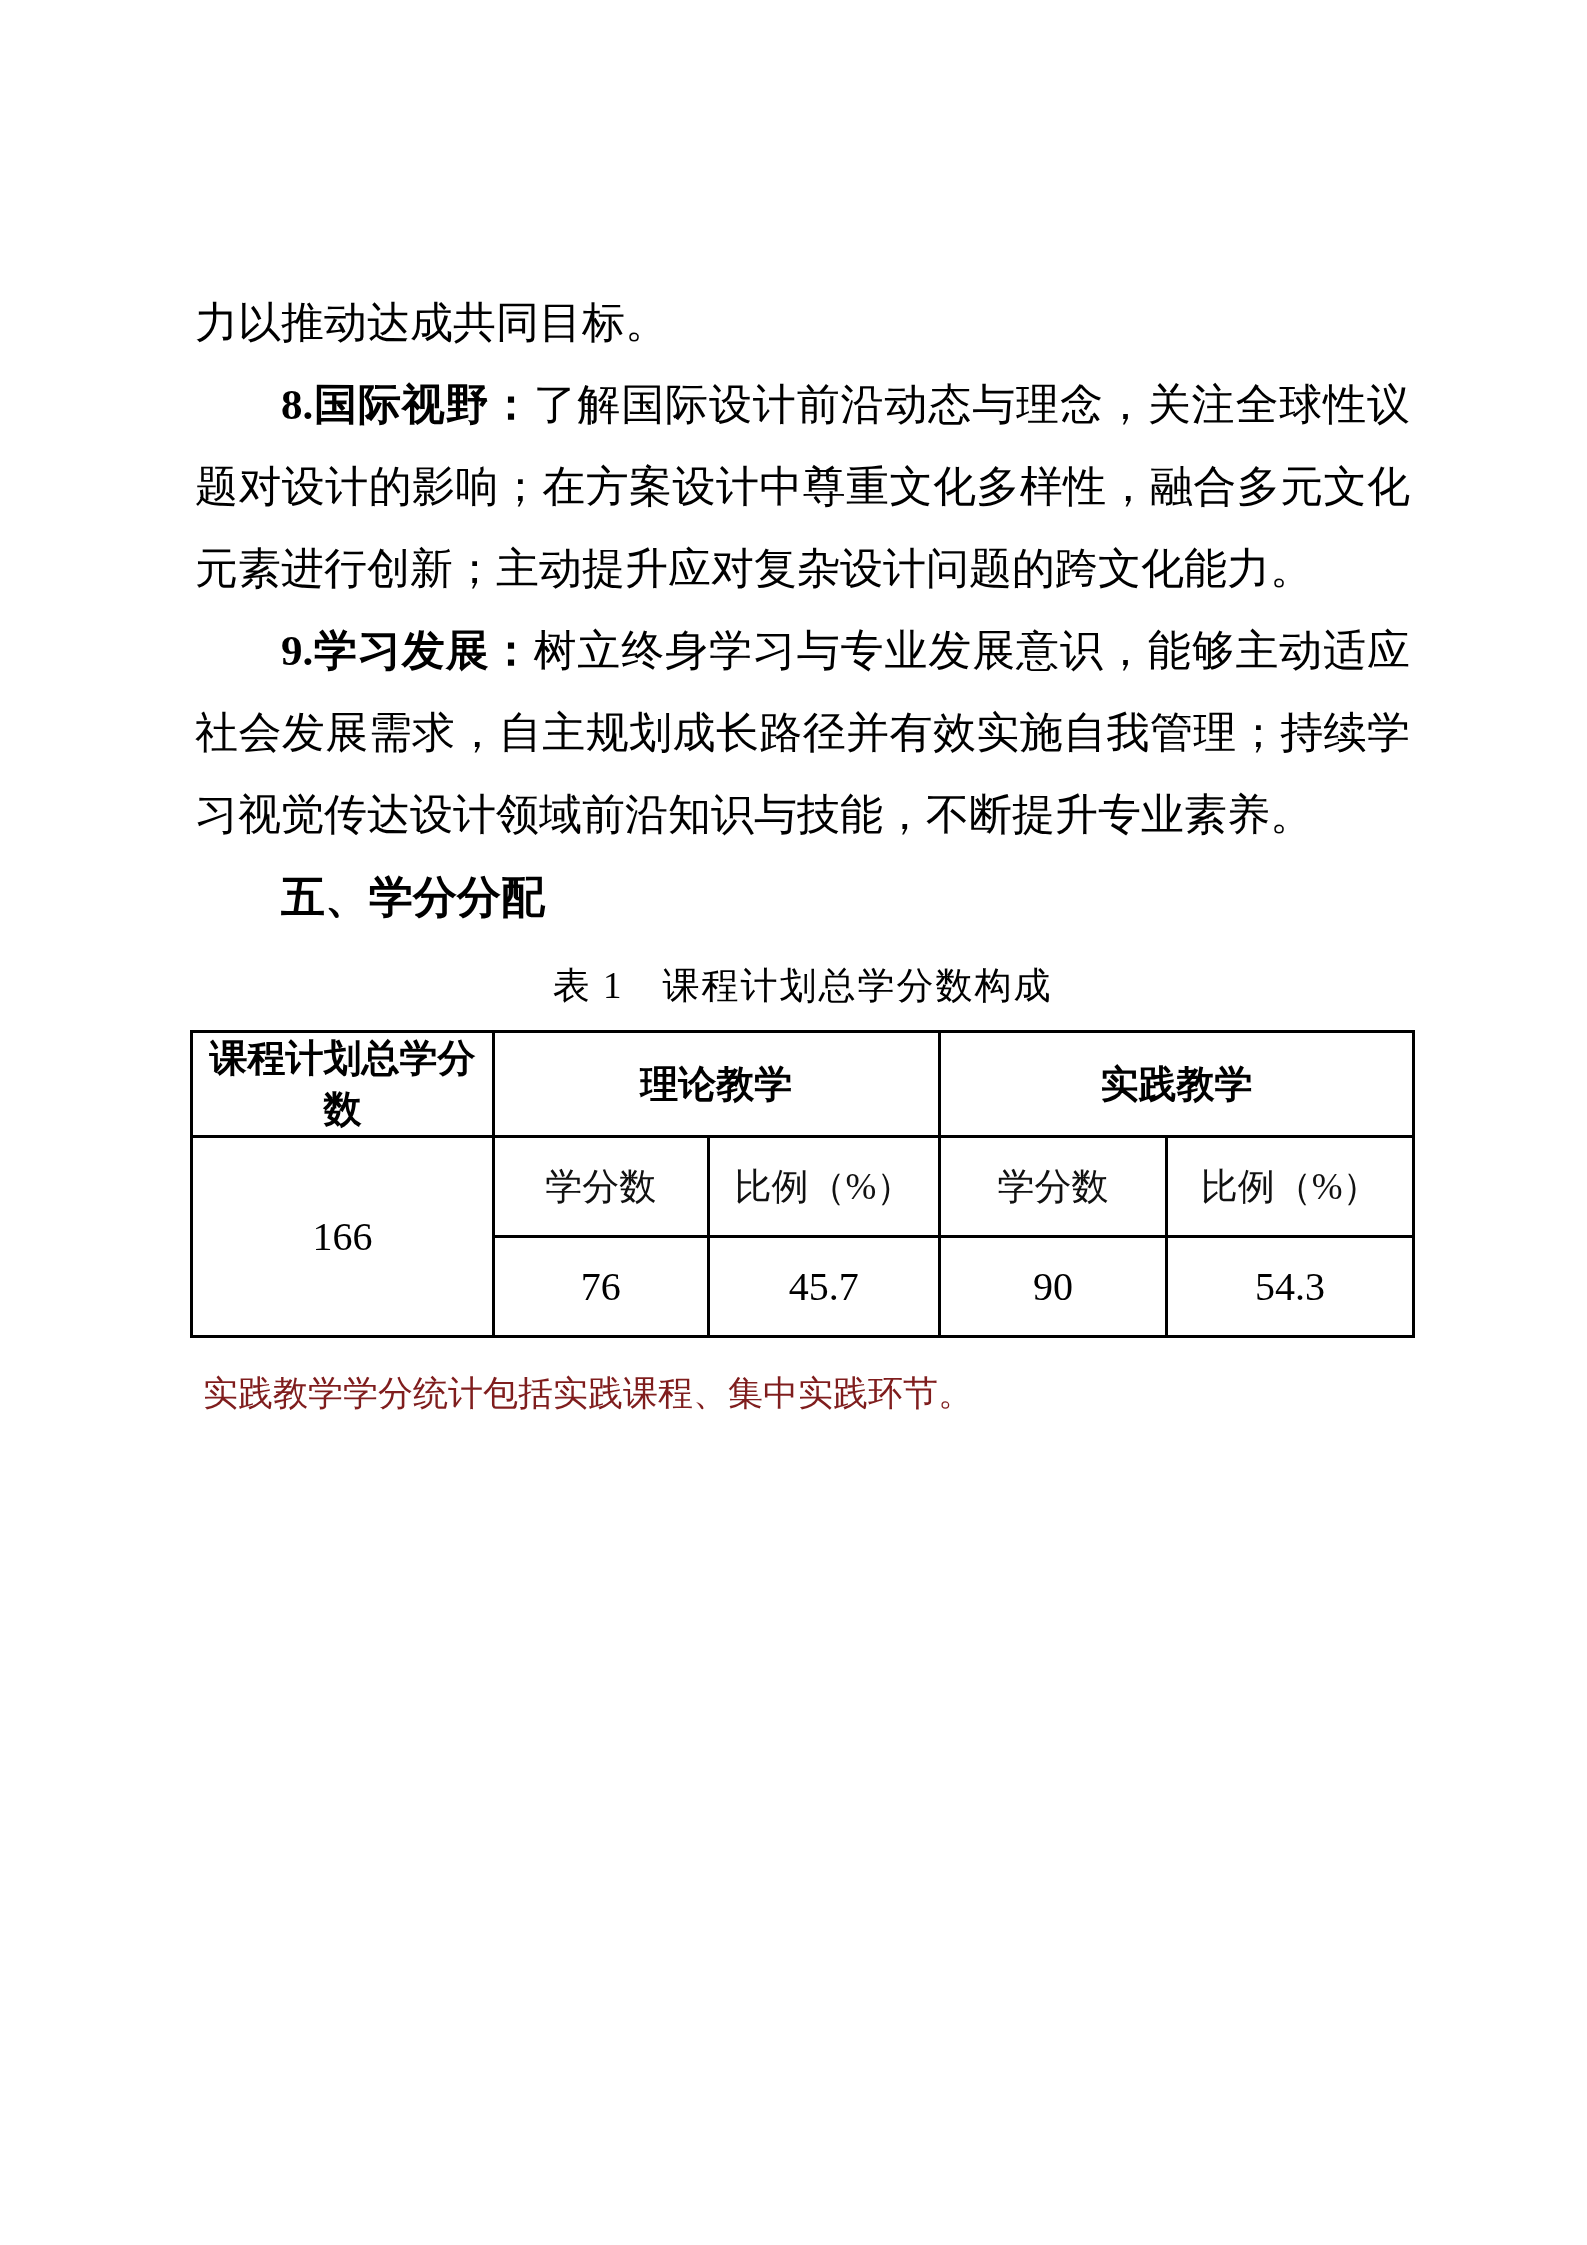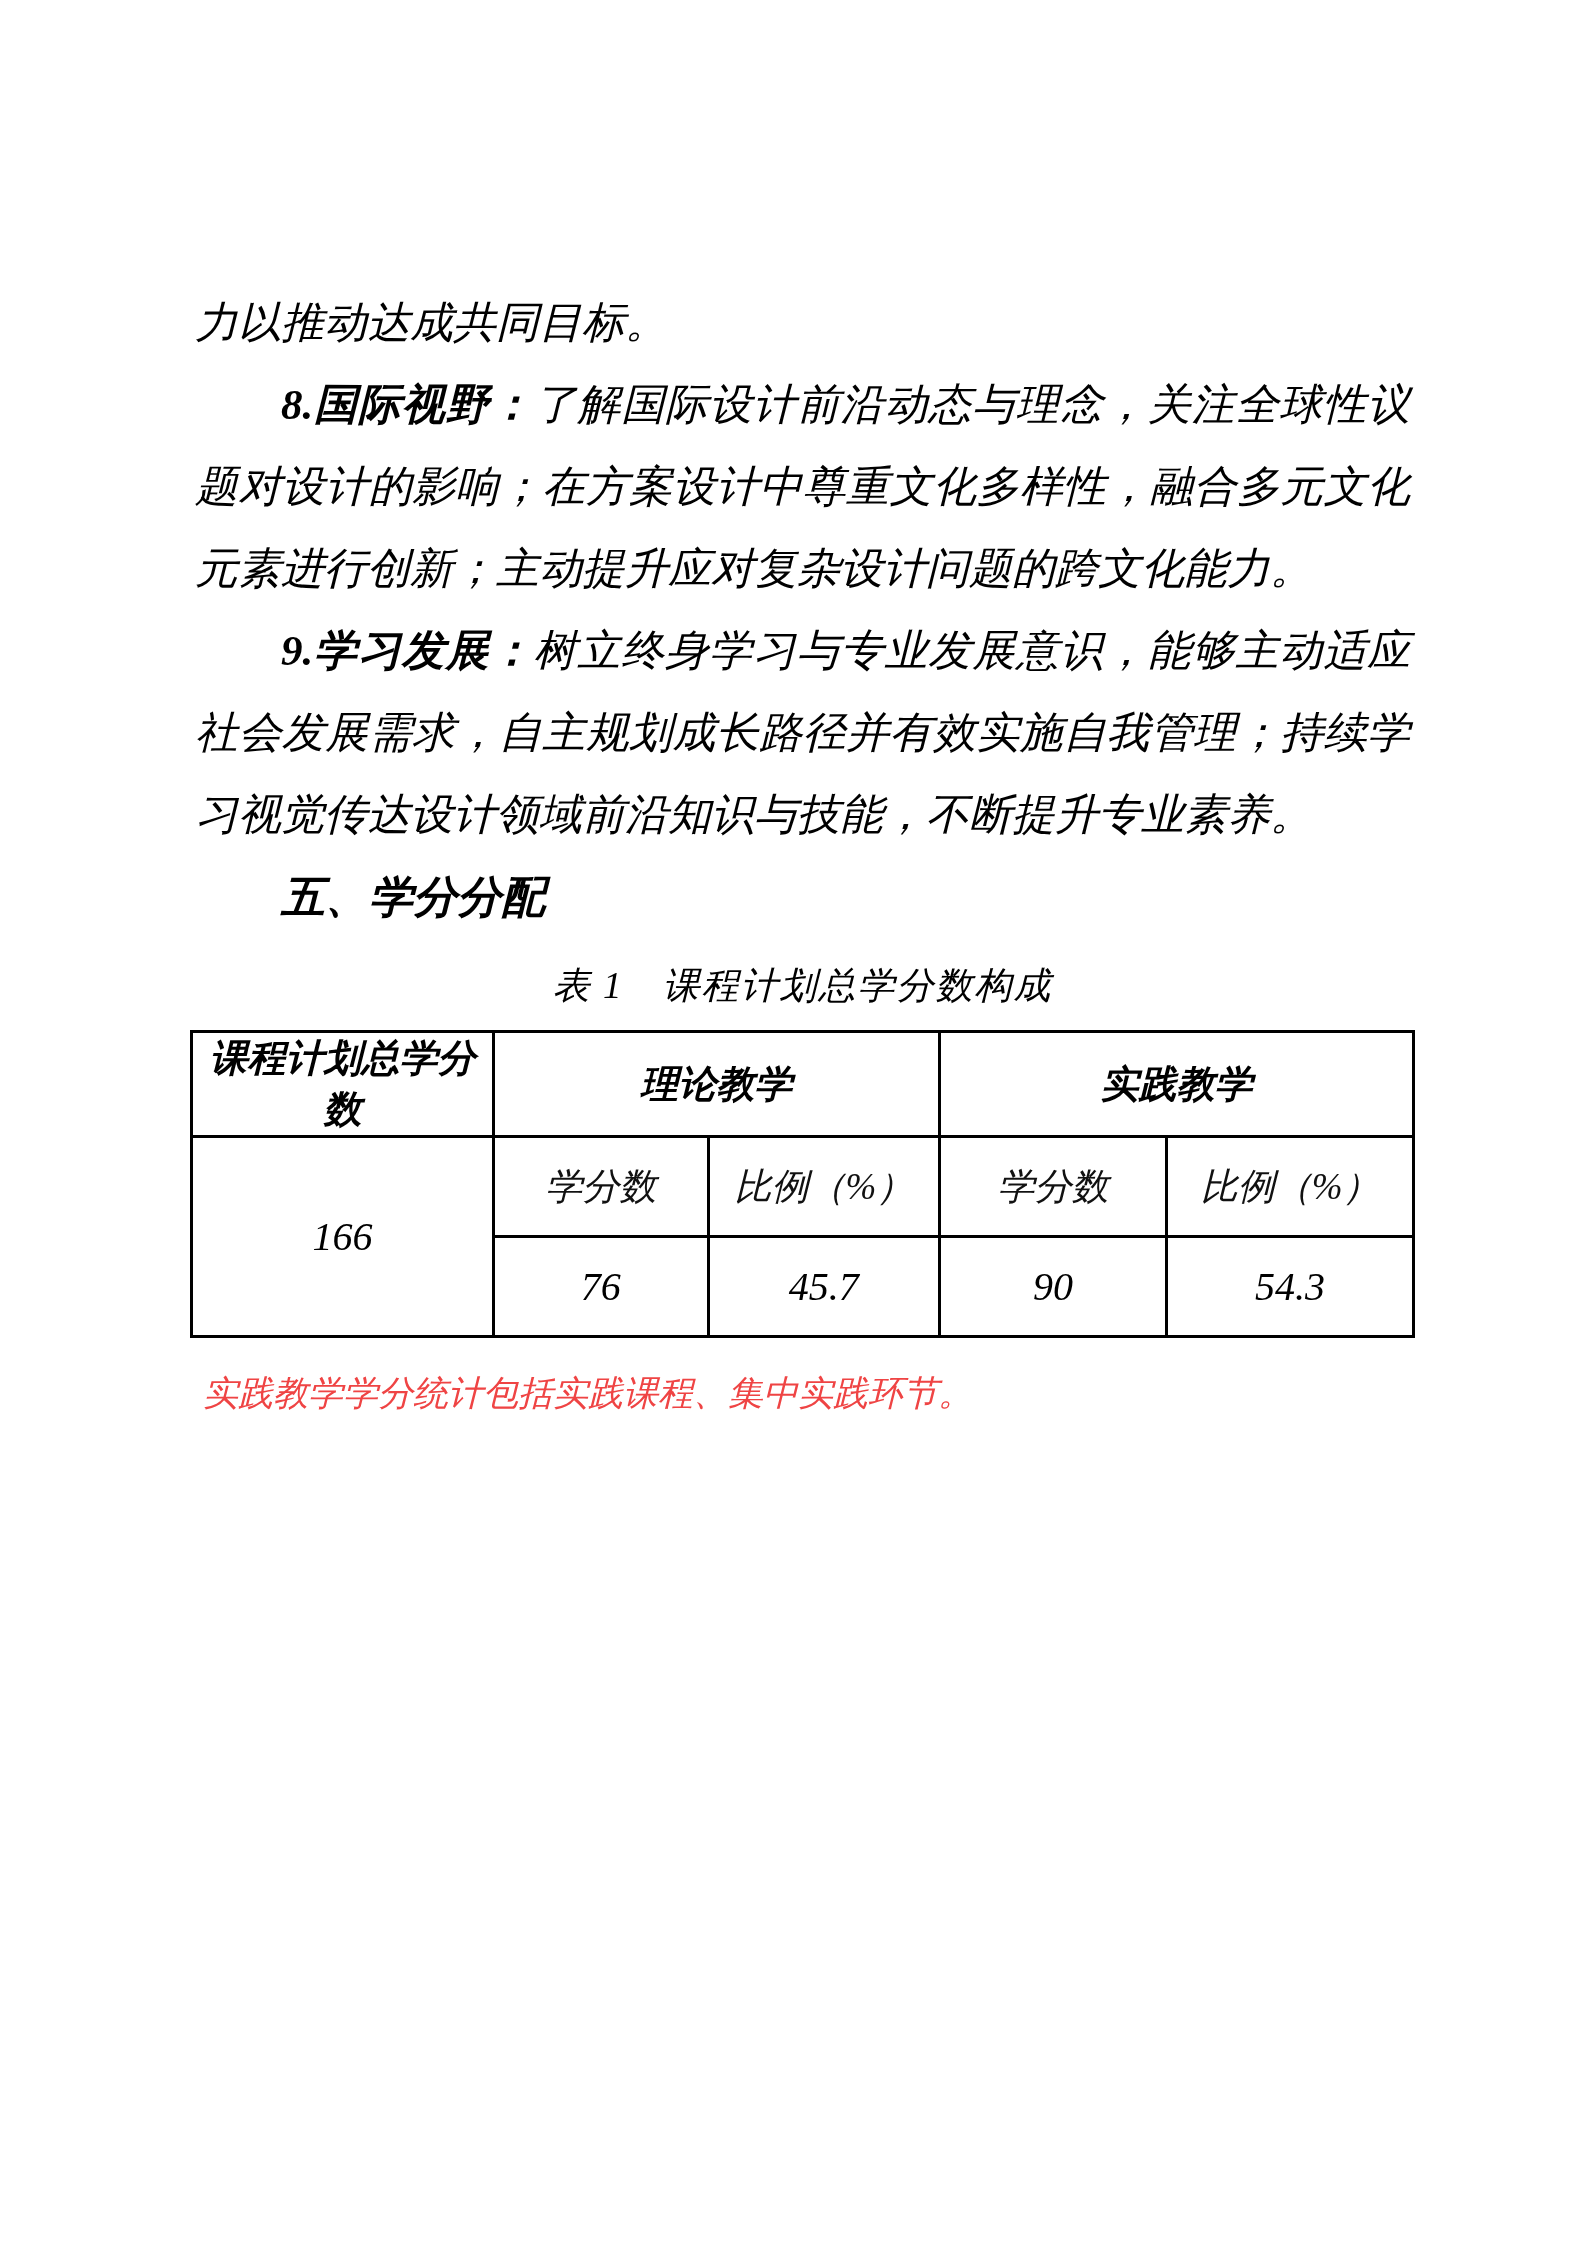--- a/index.html
+++ b/index.html
@@ -11,21 +11,20 @@
     position: relative;
     width: 1587px;
     height: 1609px;
     background: #ffffff;
     box-sizing: border-box;
     padding: 282px 177px 0 195px;
     font-family: "Liberation Serif", "DejaVu Serif", serif;
     font-size: 43px;
     color: #000000;
     overflow: hidden;
-    font-style: italic;
   }
   .body-text {
     margin: 0;
     line-height: 82px;
     text-align: justify;
   }
   .indent {
     text-indent: 86px;
   }
   .runin-label {
@@ -73,21 +72,21 @@
     margin-left: 36px;
   }
   td.num {
     font-size: 40px;
   }
   .table-note {
     margin: 32px 0 0 8px;
     font-size: 35px;
     line-height: 48px;
     text-align: left;
-    color: #ef4444;
+    color: #7f1d1d;
   }
   .page-number {
     position: absolute;
     left: 190px;
     top: 1932px;
     font-size: 58px;
     line-height: 50px;
     word-spacing: 18px;
     margin-left: 36px;
   }

